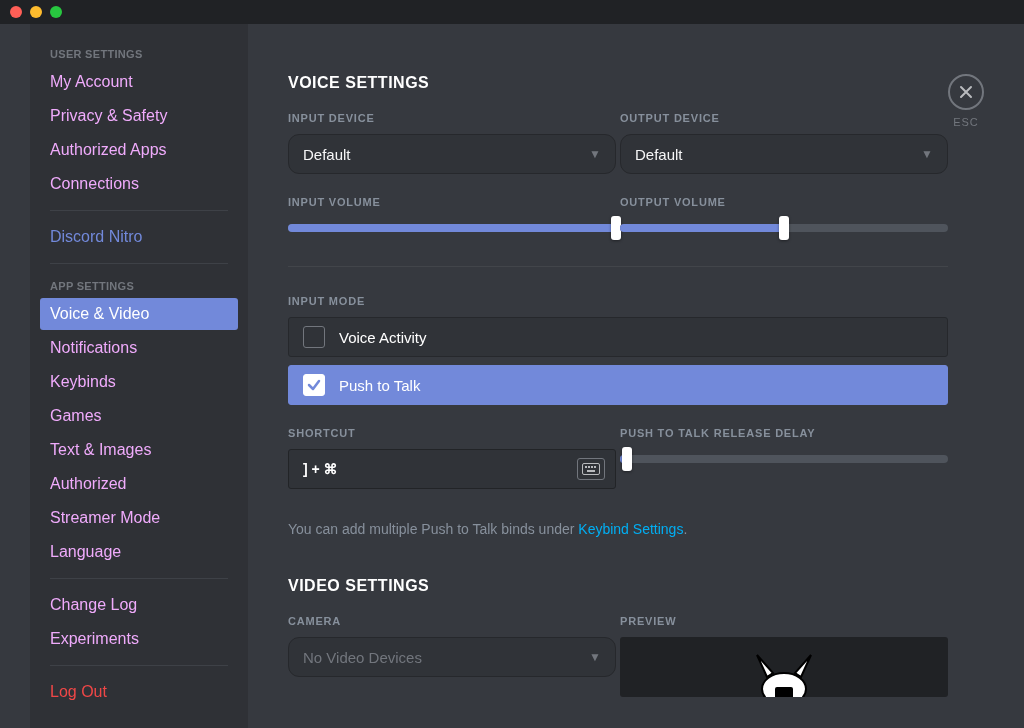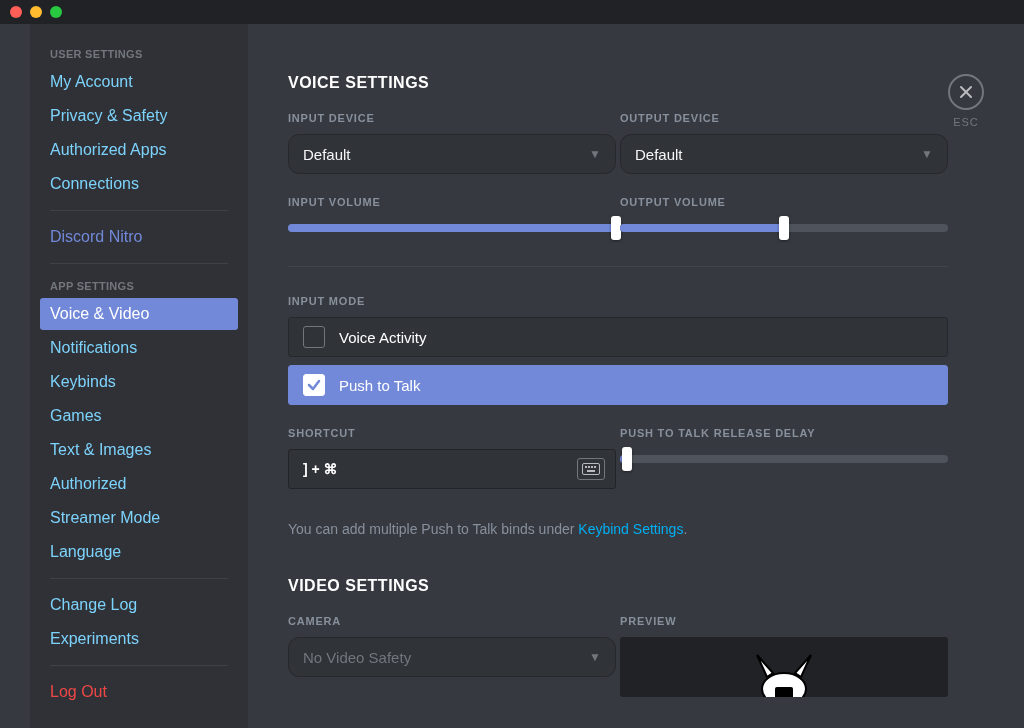--- a/index.html
+++ b/index.html
@@ -10,21 +10,21 @@
   .tlight { width: 12px; height: 12px; border-radius: 50%; }
   .tlight.red { background: #ff5f57; }
   .tlight.yellow { background: #febc2e; }
   .tlight.green { background: #28c840; }
 
   .frame { display: flex; height: calc(728px - 24px); padding-left: 30px; }
 
   
   .sidebar { width: 218px; background: #2f3136; padding: 18px 10px 18px 10px; overflow-y: auto; }
   .sb-header { font-size: 11px; font-weight: 700; color: #72767d; letter-spacing: .3px; padding: 6px 10px; text-transform: uppercase; }
-  .sb-item { font-size: 16px; color: #7dd3fc; padding: 7px 10px; border-radius: 3px; margin-bottom: 2px; cursor: pointer; }
+  .sb-item { font-size: 16px; color: #f0abfc; padding: 7px 10px; border-radius: 3px; margin-bottom: 2px; cursor: pointer; }
   .sb-item.active { background: #7289da; color: #fff; }
   .sb-item.nitro { color: #7289da; }
   .sb-item.logout { color: #f04747; }
   .sb-divider { height: 1px; background: #3e4147; margin: 10px 10px; }
 
   
   .main { flex: 1; background: #36393f; position: relative; padding: 50px 40px 0 40px; overflow-y: auto; }
   .esc { position: absolute; top: 50px; right: 40px; text-align: center; }
   .esc-circle { width: 36px; height: 36px; border: 2px solid #72767d; border-radius: 50%; display:flex; align-items:center; justify-content:center; color:#b9bbbe; cursor:pointer; margin:0 auto 6px; }
   .esc-label { font-size: 11px; color: #72767d; letter-spacing:1px; }
@@ -201,21 +201,21 @@
         <span>You can add multiple Push to Talk binds under </span><a href="#">Keybind Settings</a><span>.</span>
       </div>
 
       <div style="height:40px"></div>
 
       <div class="section-title">VIDEO SETTINGS</div>
       <div class="row">
         <div class="col">
           <div class="field-label">CAMERA</div>
           <div class="select disabled">
-            <span>No Video Safety</span>
+            <span>No Video Devices</span>
             <span class="chev">▼</span>
           </div>
         </div>
         <div class="col">
           <div class="field-label">PREVIEW</div>
           <div style="background:#202225;border-radius:3px;height:60px;display:flex;align-items:flex-end;justify-content:center;overflow:hidden;">
             <svg width="90" height="50" viewBox="0 0 90 50">
                 <g fill="#fff" stroke="#000" stroke-width="2">
                   <ellipse cx="45" cy="42" rx="22" ry="16"></ellipse>
                   <path d="M28 30 L18 8 L34 26 Z"></path>

